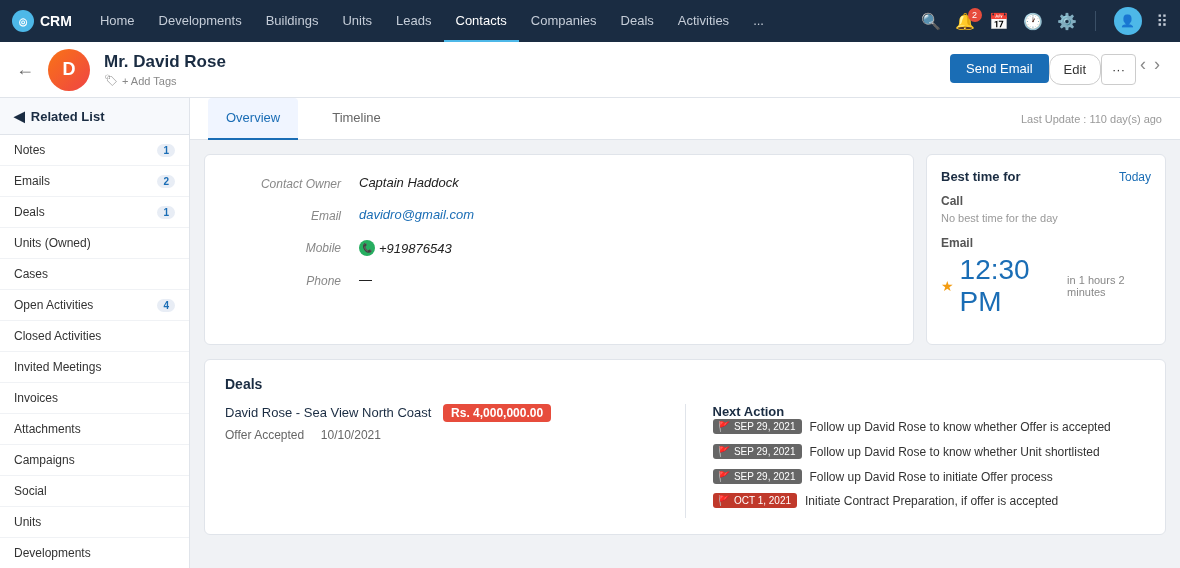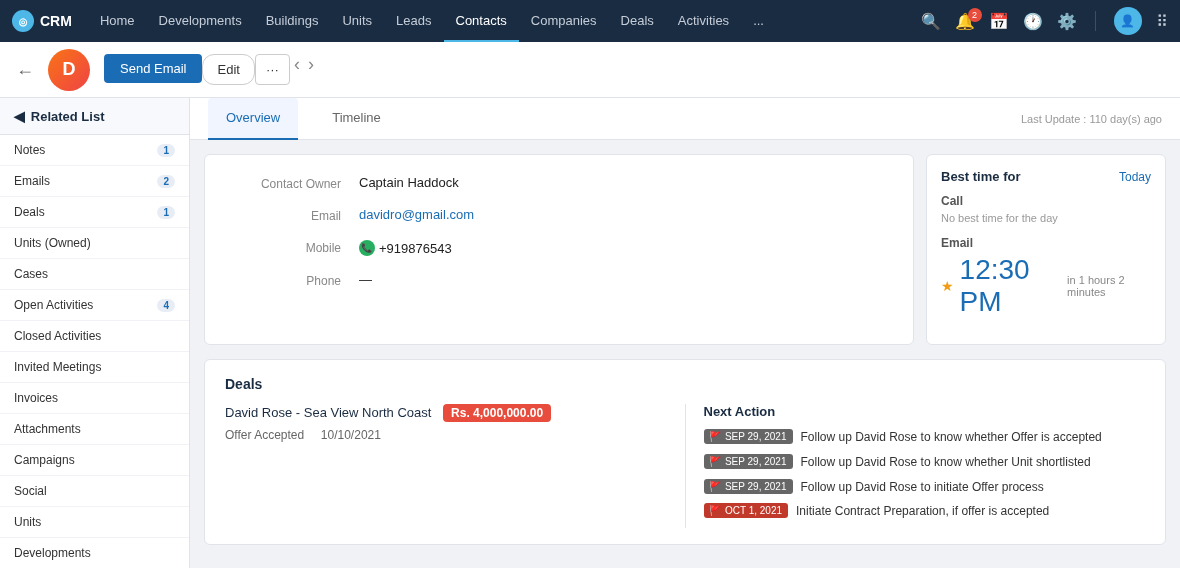--- a/index.html
+++ b/index.html
@@ -45,21 +45,21 @@
 
     
     .tabs-bar { background: #fff; border-bottom: 1px solid #e0e4ea; display: flex; align-items: center; justify-content: space-between; padding: 0 18px; height: 42px; }
     .tabs { display: flex; gap: 16px; }
     .tab { padding: 0 18px; height: 42px; display: flex; align-items: center; font-size: 13px; cursor: pointer; color: #666; border-bottom: 2px solid transparent; }
     .tab.active { color: #1a6db5; border-bottom: 2px solid #1a6db5; background: #f0f5ff; border-radius: 4px 4px 0 0; }
     .last-update { font-size: 11px; color: #999; }
 
     
     .panels-row { display: flex; gap: 12px; padding: 14px; }
-    .left-panel { flex: 1; background: #fff; border-radius: 6px; border: 1px solid #e0e4ea; padding: 20px 24px; }
+    .left-panel { flex: 1; background: #fff; border-radius: 6px; border: 1px solid #e0e4ea; padding: 20px 24px; font-style: italic; }
     .right-panel { width: 240px; background: #fff; border-radius: 6px; border: 1px solid #e0e4ea; padding: 14px; }
     .field-row { display: flex; margin-bottom: 16px; }
     .field-label { width: 130px; text-align: right; padding-right: 18px; color: #888; font-size: 12px; padding-top: 2px; flex-shrink: 0; }
     .field-value { color: #222; font-size: 13px; }
     .field-value a { color: #1a6db5; text-decoration: none; }
     .field-value .phone-icon { display: inline-flex; align-items: center; gap: 4px; }
     .phone-dot { width: 16px; height: 16px; background: #27ae60; border-radius: 50%; display: inline-flex; align-items: center; justify-content: center; color: #fff; font-size: 9px; }
 
     
     .best-time-header { display: flex; justify-content: space-between; align-items: center; margin-bottom: 10px; }
@@ -68,27 +68,27 @@
     .best-time-section { margin-bottom: 12px; }
     .best-time-type { font-size: 12px; font-weight: 600; color: #555; margin-bottom: 4px; }
     .best-time-sub { font-size: 11px; color: #999; }
     .best-time-time { font-size: 28px; font-weight: 300; color: #1a6db5; display: flex; align-items: center; gap: 6px; }
     .best-time-star { color: #f39c12; font-size: 14px; }
     .best-time-note { font-size: 11px; color: #888; }
 
     
     .deals-section { background: #fff; border-radius: 6px; border: 1px solid #e0e4ea; margin: 0 14px 14px; padding: 16px 20px; }
     .deals-header { font-size: 14px; font-weight: 600; color: #1a2c42; margin-bottom: 12px; }
-    .deals-row { display: flex; gap: 8px; }
+    .deals-row { display: flex; gap: 17px; }
     .deals-left { flex: 1; }
     .deals-right { flex: 1; }
     .deal-name { font-size: 13px; color: #1a2c42; font-weight: 500; display: inline; }
     .deal-amount { background: #e74c3c; color: #fff; border-radius: 4px; padding: 2px 8px; font-size: 12px; font-weight: 600; display: inline-block; margin-left: 8px; }
     .deal-status { color: #666; font-size: 12px; margin-top: 6px; }
-    .next-action-title { font-size: 13px; font-weight: 600; color: #1a2c42; margin-bottom: 10px; }
+    .next-action-title { font-size: 13px; font-weight: 600; color: #1a2c42; }
     .action-item { display: flex; align-items: flex-start; gap: 8px; margin-bottom: 8px; }
     .action-date { background: #666; color: #fff; border-radius: 3px; padding: 2px 6px; font-size: 10px; white-space: nowrap; display: flex; align-items: center; gap: 3px; }
     .action-date-red { background: #c0392b; }
     .action-text { font-size: 12px; color: #333; line-height: 1.4; }
 
     .divider-v { width: 1px; background: #e0e4ea; margin: 0 10px; }
   </style>
 </head>
 <body>
 
@@ -121,20 +121,27 @@
       <div style="width:1px;height:20px;background:#3a4f66;margin:0 4px;"></div>
       <div class="nav-avatar">👤</div>
       <div class="nav-grid-icon">⠿</div>
     </div>
   </div>
 </nav>
 
 <div class="subheader">
   <div class="back-btn">←</div>
   <div class="contact-avatar">D</div>
+  <div class="contact-info">
+    <div class="contact-name">Mr. David Rose</div>
+    <div class="contact-tag">
+      <span>🏷</span>
+      <span>+ Add Tags</span>
+    </div>
+  </div>
   <div class="header-actions">
     <button class="btn-send-email">Send Email</button>
     <button class="btn-edit">Edit</button>
     <button class="btn-more">···</button>
     <span class="nav-arrow">‹</span>
     <span class="nav-arrow">›</span>
   </div>
 </div>
 
 <div class="main-layout">

